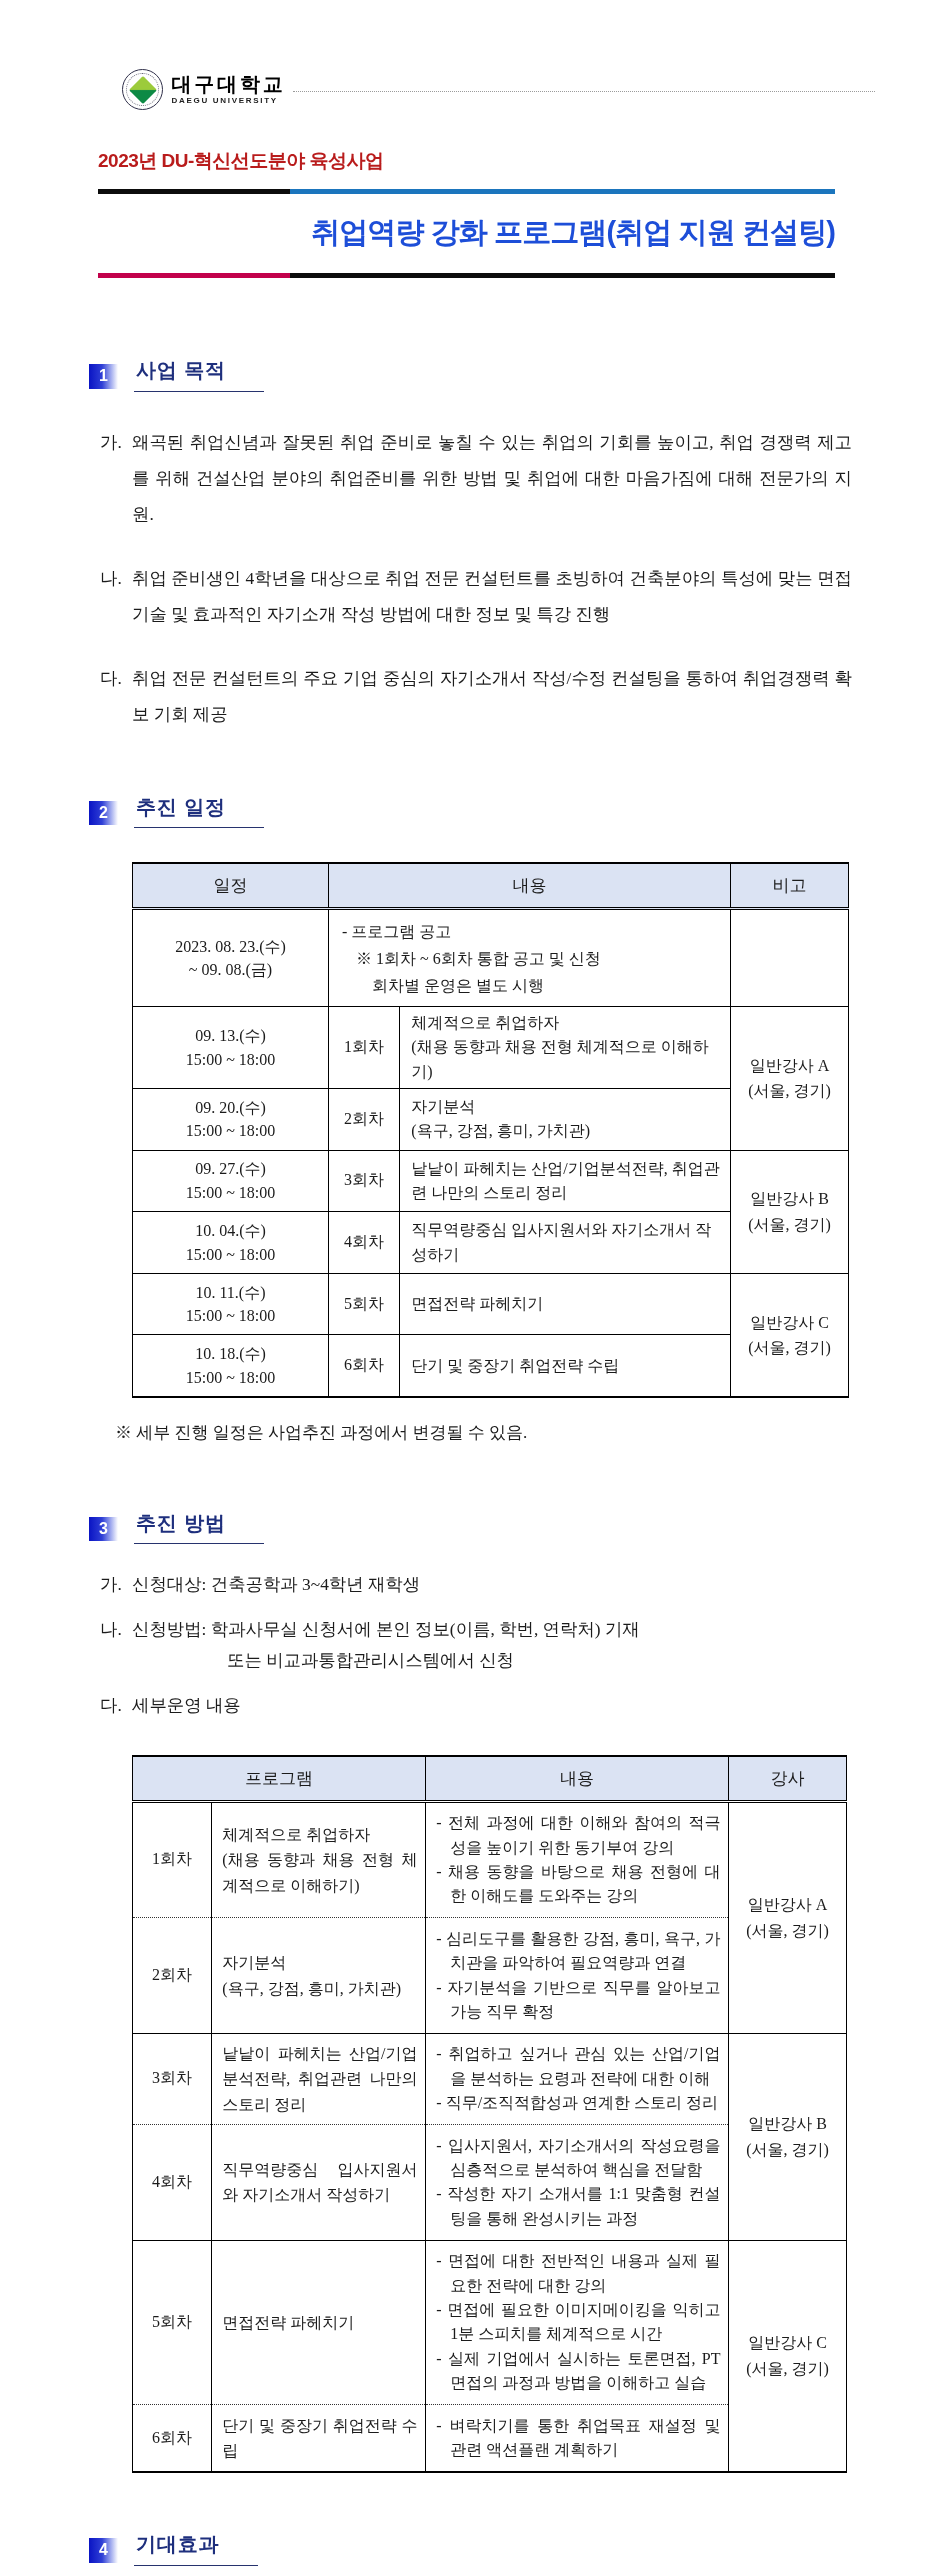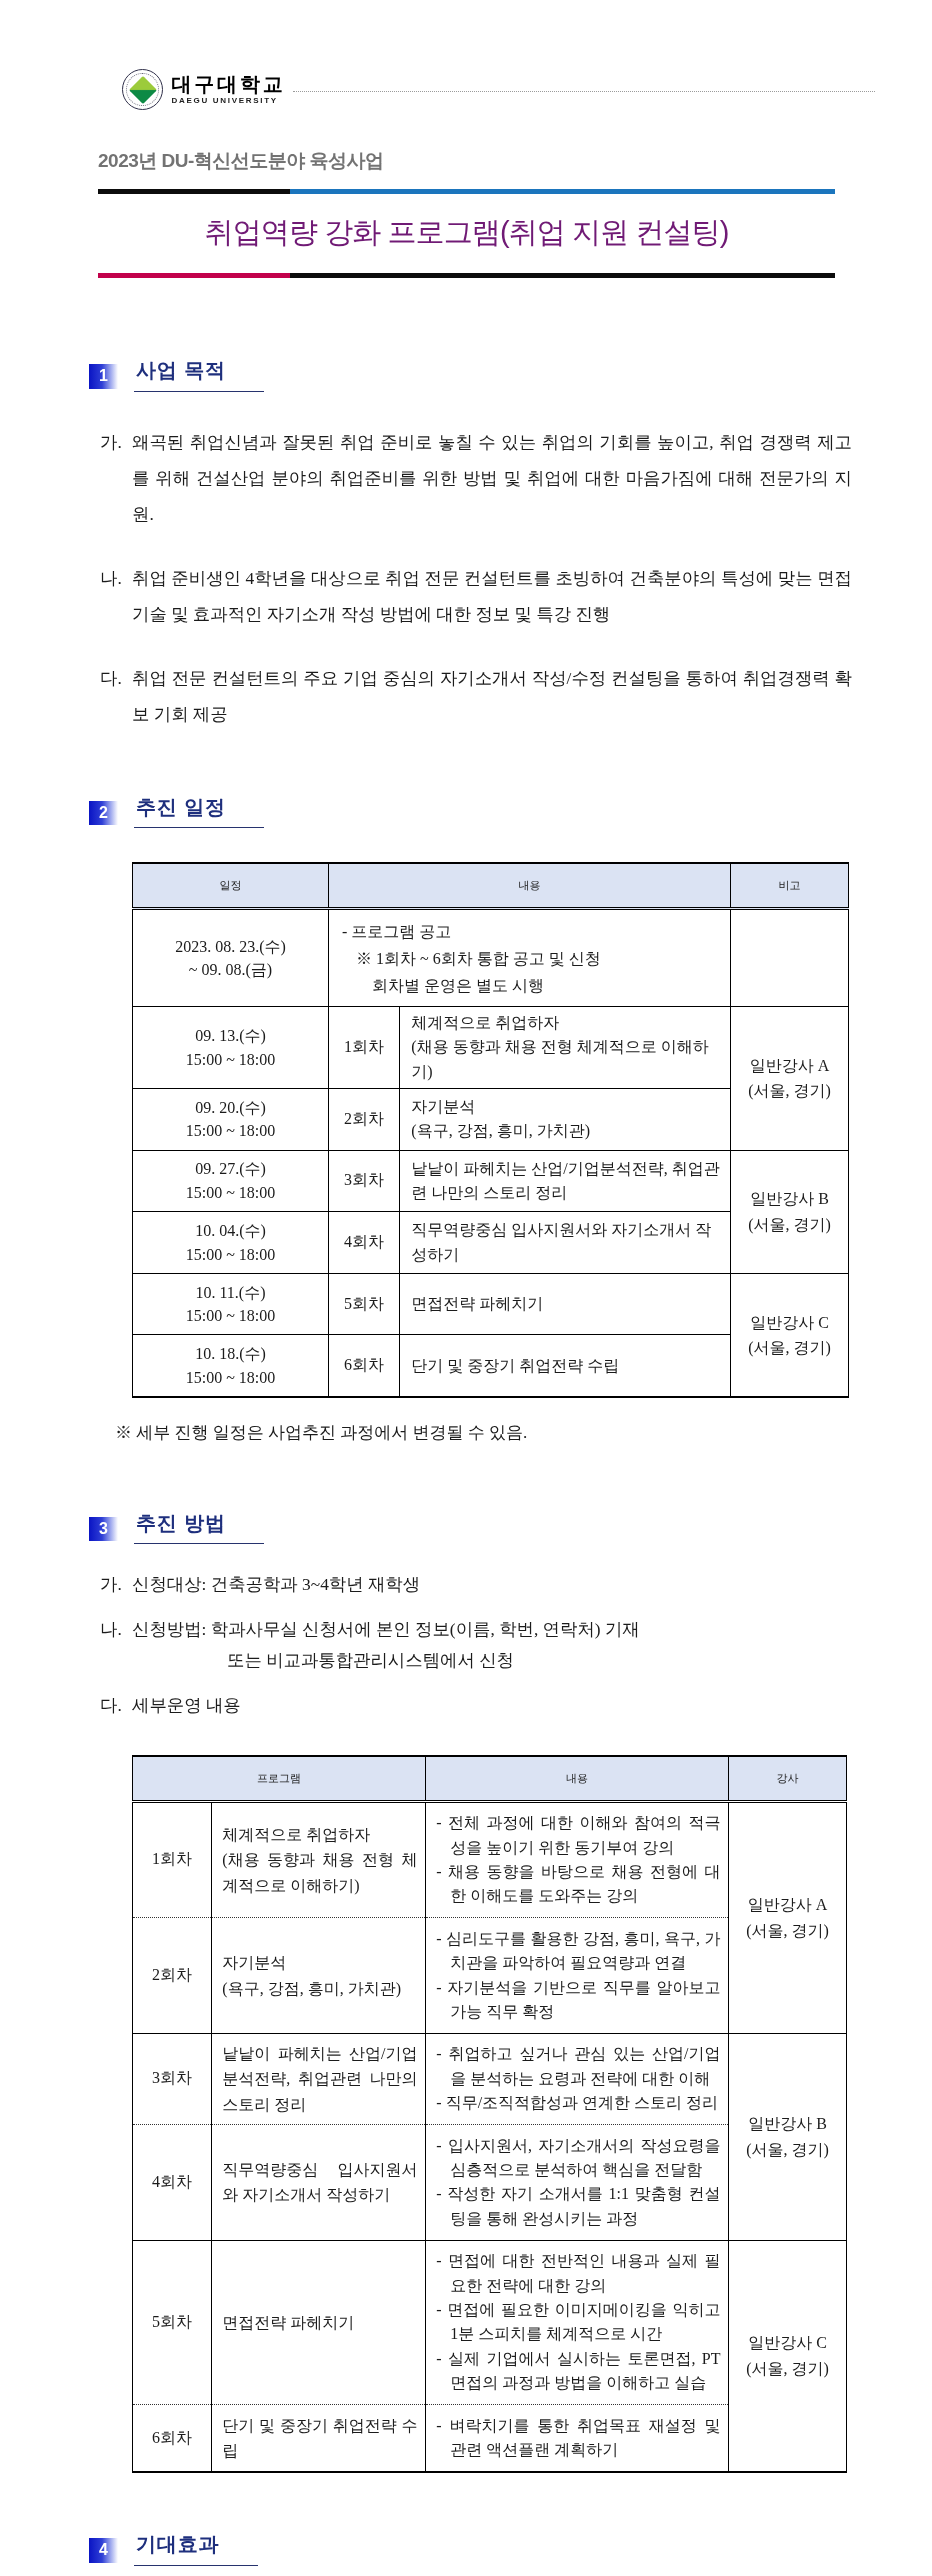--- a/index.html
+++ b/index.html
@@ -24,30 +24,30 @@
     position:absolute; left:50%; top:50%; width:20px; height:20px;
     transform:translate(-50%,-50%) rotate(45deg); border-radius:1.9px;
     background:linear-gradient(135deg,#9ccb3b 0%,#9ccb3b 48%,#0d8a45 52%,#0d8a45 100%);
   }
   .logo-text { margin-left:8.5px; }
   .logo-ko { font-family:"Liberation Sans","DejaVu Sans",sans-serif; font-weight:bold; font-size:20px; line-height:1.05; letter-spacing:2.8px; color:#000; }
   .logo-en { font-family:"Liberation Sans","DejaVu Sans",sans-serif; font-weight:bold; font-size:8px; letter-spacing:1.7px; color:#222; margin-top:1.9px; }
   .header-rule { flex:1; height:0; border-bottom:1.9px dotted #9b9b9b; margin-left:7.5px; margin-top:3.8px; }
 
   
-  .program-badge { margin:38px 0 0 98px; font-family:"Liberation Sans","DejaVu Sans",sans-serif; font-weight:bold; font-size:19px; letter-spacing:-0.5px; color:#737373; }
+  .program-badge { margin:38px 0 0 98px; font-family:"Liberation Sans","DejaVu Sans",sans-serif; font-weight:bold; font-size:19px; letter-spacing:-0.5px; color:#b91c1c; }
   .title-box { margin:15px 98px 0 98px; }
   .bar { height:4.7px; display:flex; }
   .bar .seg1 { width:26%; }
   .bar .seg2 { flex:1; }
   .bar-top .seg1 { background:#0c0c0c; }
   .bar-top .seg2 { background:#1b75bd; }
   .bar-bottom .seg1 { background:#c2014b; }
   .bar-bottom .seg2 { background:#0c0c0c; }
-  .doc-title { text-align:center; font-family:"Liberation Sans","DejaVu Sans",sans-serif; font-weight:normal; font-size:29px; letter-spacing:-0.9px; padding:19px 0 20.7px 0; color:#701a75; }
+  .doc-title { text-align:right; font-family:"Liberation Sans","DejaVu Sans",sans-serif; font-weight:bold; font-size:29px; letter-spacing:-0.9px; padding:19px 0 20.7px 0; color:#1d4ed8; }
 
   
   .sec-head { display:flex; align-items:flex-end; margin-left:89px; }
   .sec-num {
     width:29px; height:24.4px; margin-bottom:2.8px;
     font-family:"Liberation Sans","DejaVu Sans",sans-serif; font-weight:bold; font-size:16px;
     line-height:24.4px; text-align:center; color:#ffffff;
     background:linear-gradient(90deg,#0a14c4 0%,#2f3fd6 45%,#aab3f0 78%,#ffffff 100%);
   }
   .sec-title {
@@ -67,21 +67,21 @@
   .m-item .para-text { flex:1; }
   .m-sub { padding-left:95px; }
 
   
   table.tbl {
     border-collapse:collapse; table-layout:fixed; margin:34px 0 0 132px;
     border-top:2.8px solid #000; border-bottom:2.8px solid #000;
     font-size:16px;
   }
   .tbl th, .tbl td { border:0.9px solid #000; font-weight:normal; }
-  .tbl thead th { background:#dbe3f3; height:41px; border-bottom:3.8px double #000; font-size:11px; }
+  .tbl thead th { background:#dbe3f3; height:41px; border-bottom:3.8px double #000; font-size:17px; }
 
   .date-cell { text-align:center; vertical-align:middle; }
   .date-inner { display:inline-block; text-align:center; line-height:23.5px; }
   .round-cell { text-align:center; vertical-align:middle; }
   .desc-cell { padding:3.8px 9.4px 3.8px 11.3px; vertical-align:middle; line-height:24.4px; }
   .remark-cell { text-align:center; vertical-align:middle; line-height:25.4px; }
   .ann-content { padding:7.5px 9.4px 7.5px 13px; vertical-align:middle; line-height:27px; }
   .ann-l2 { padding-left:14px; }
   .ann-l3 { padding-left:30px; }
   .r-ann td { height:81px; }

